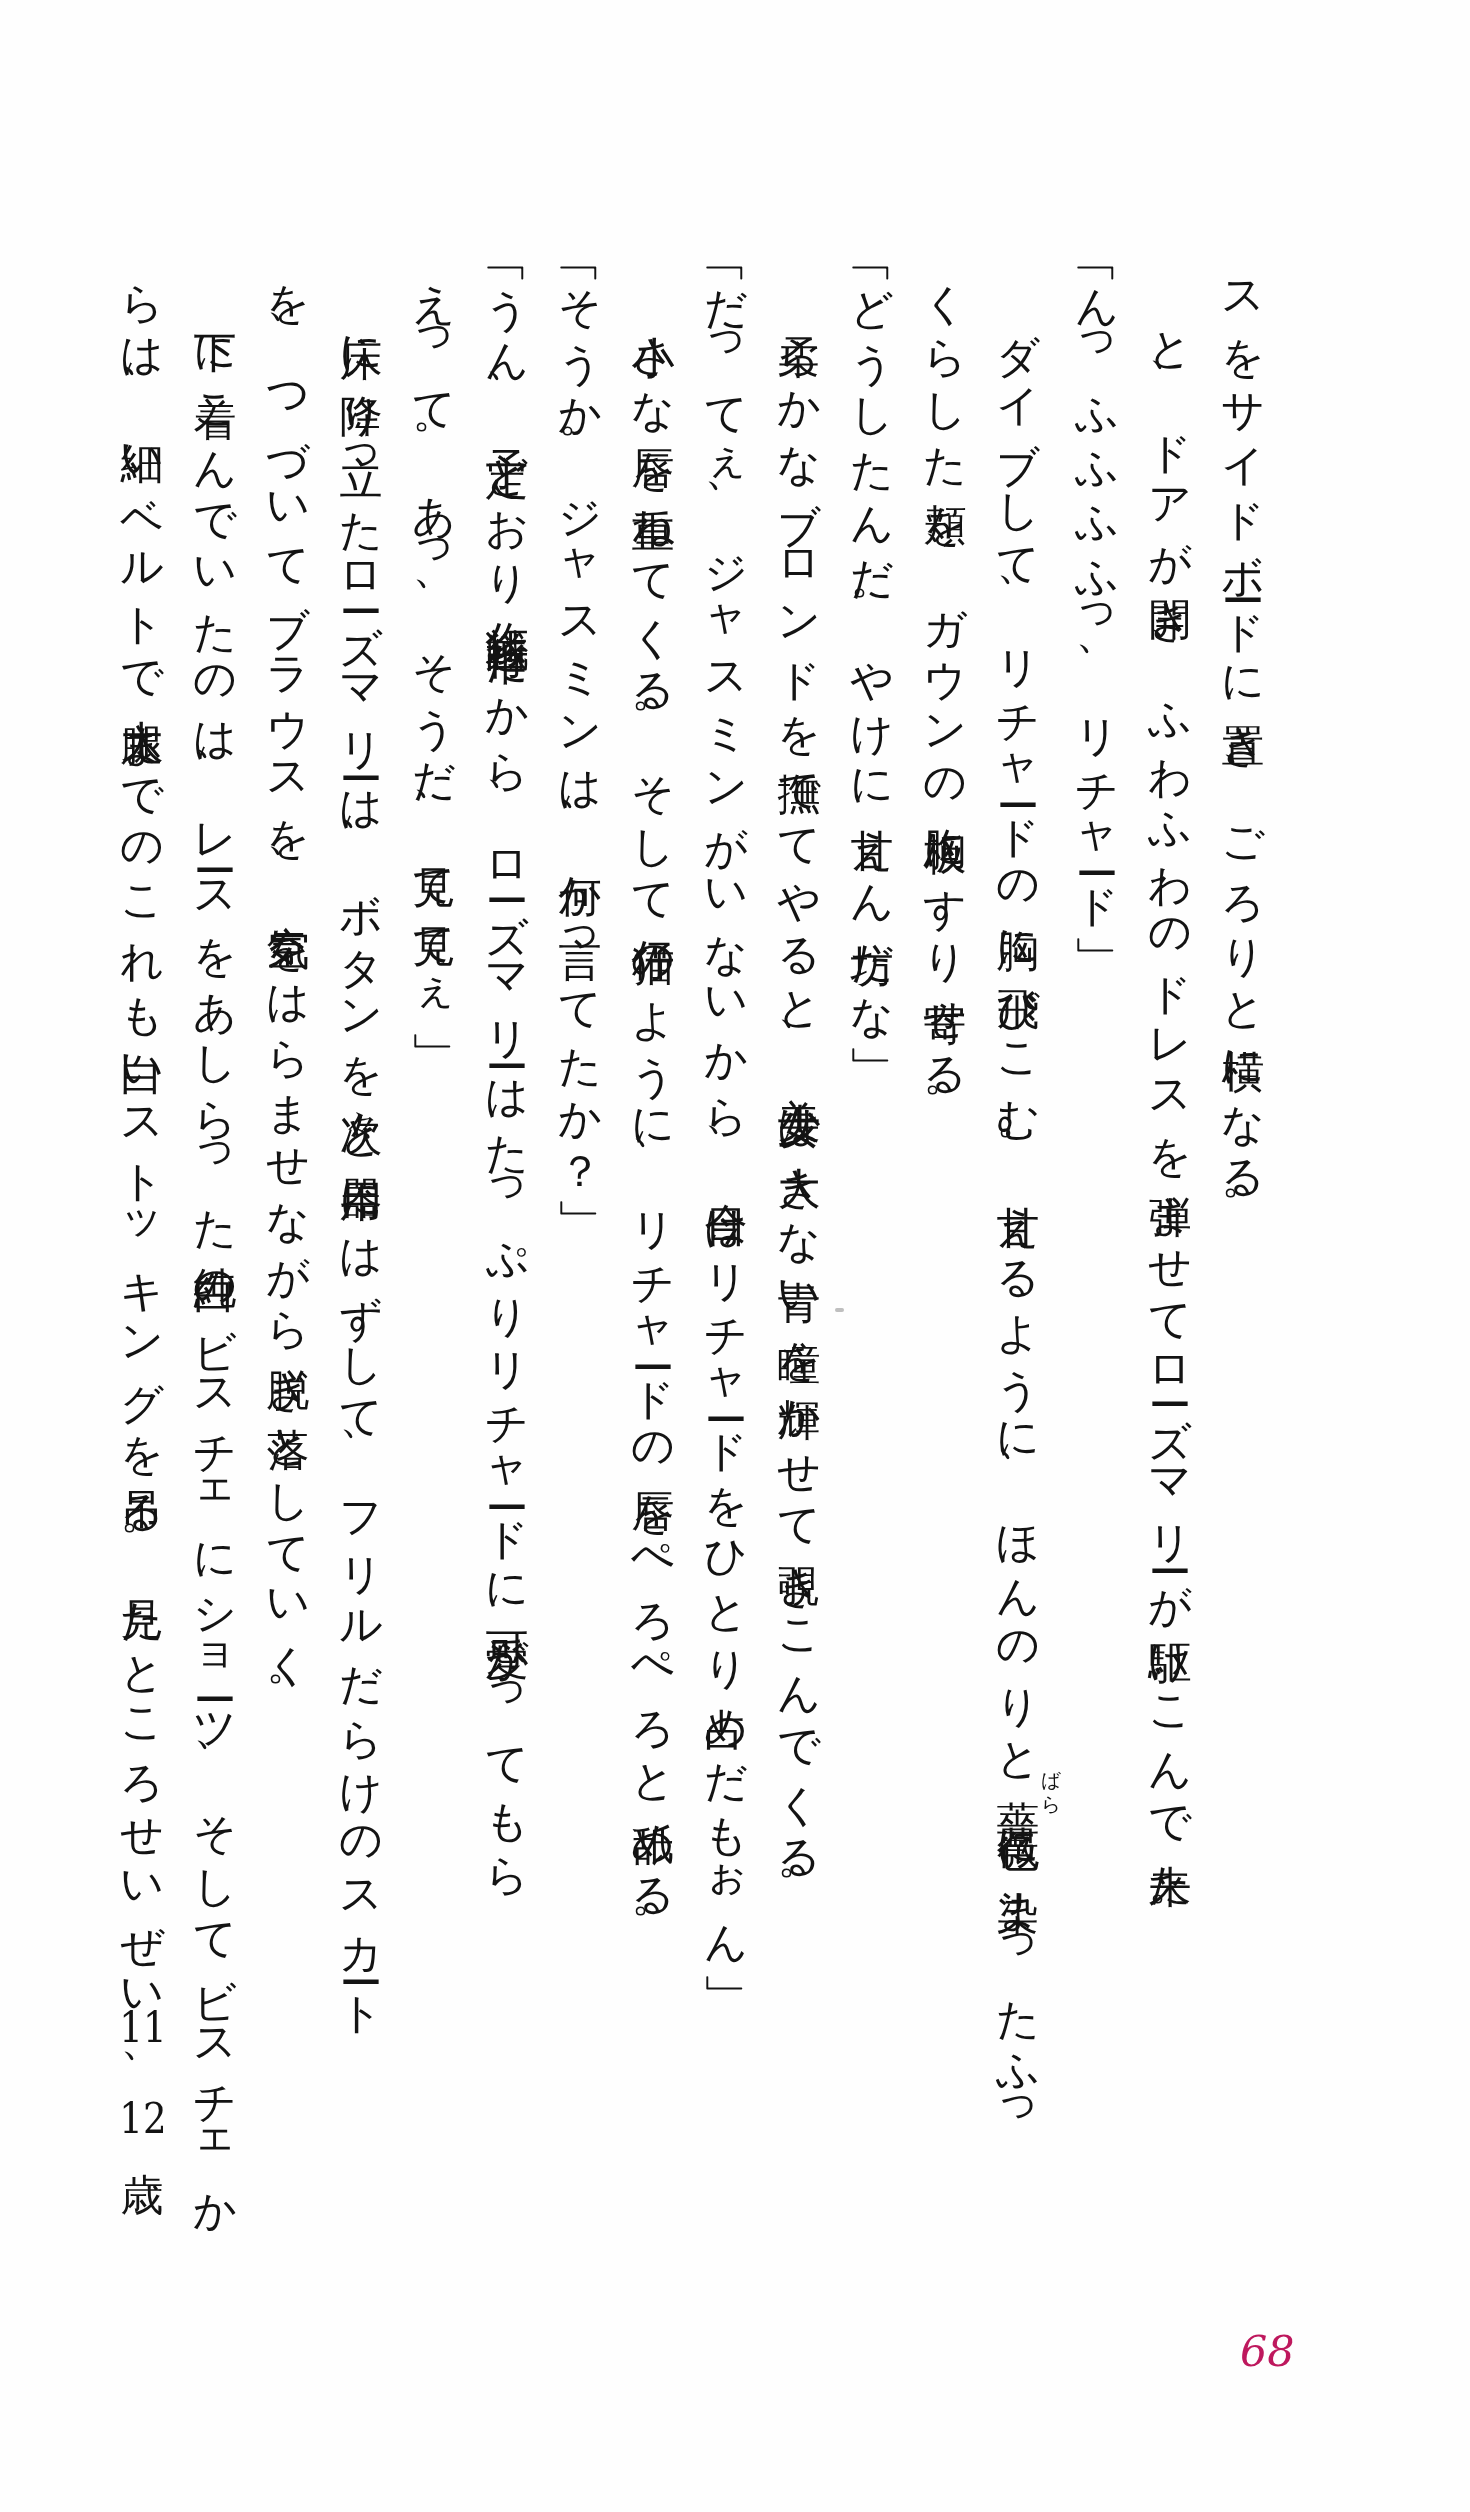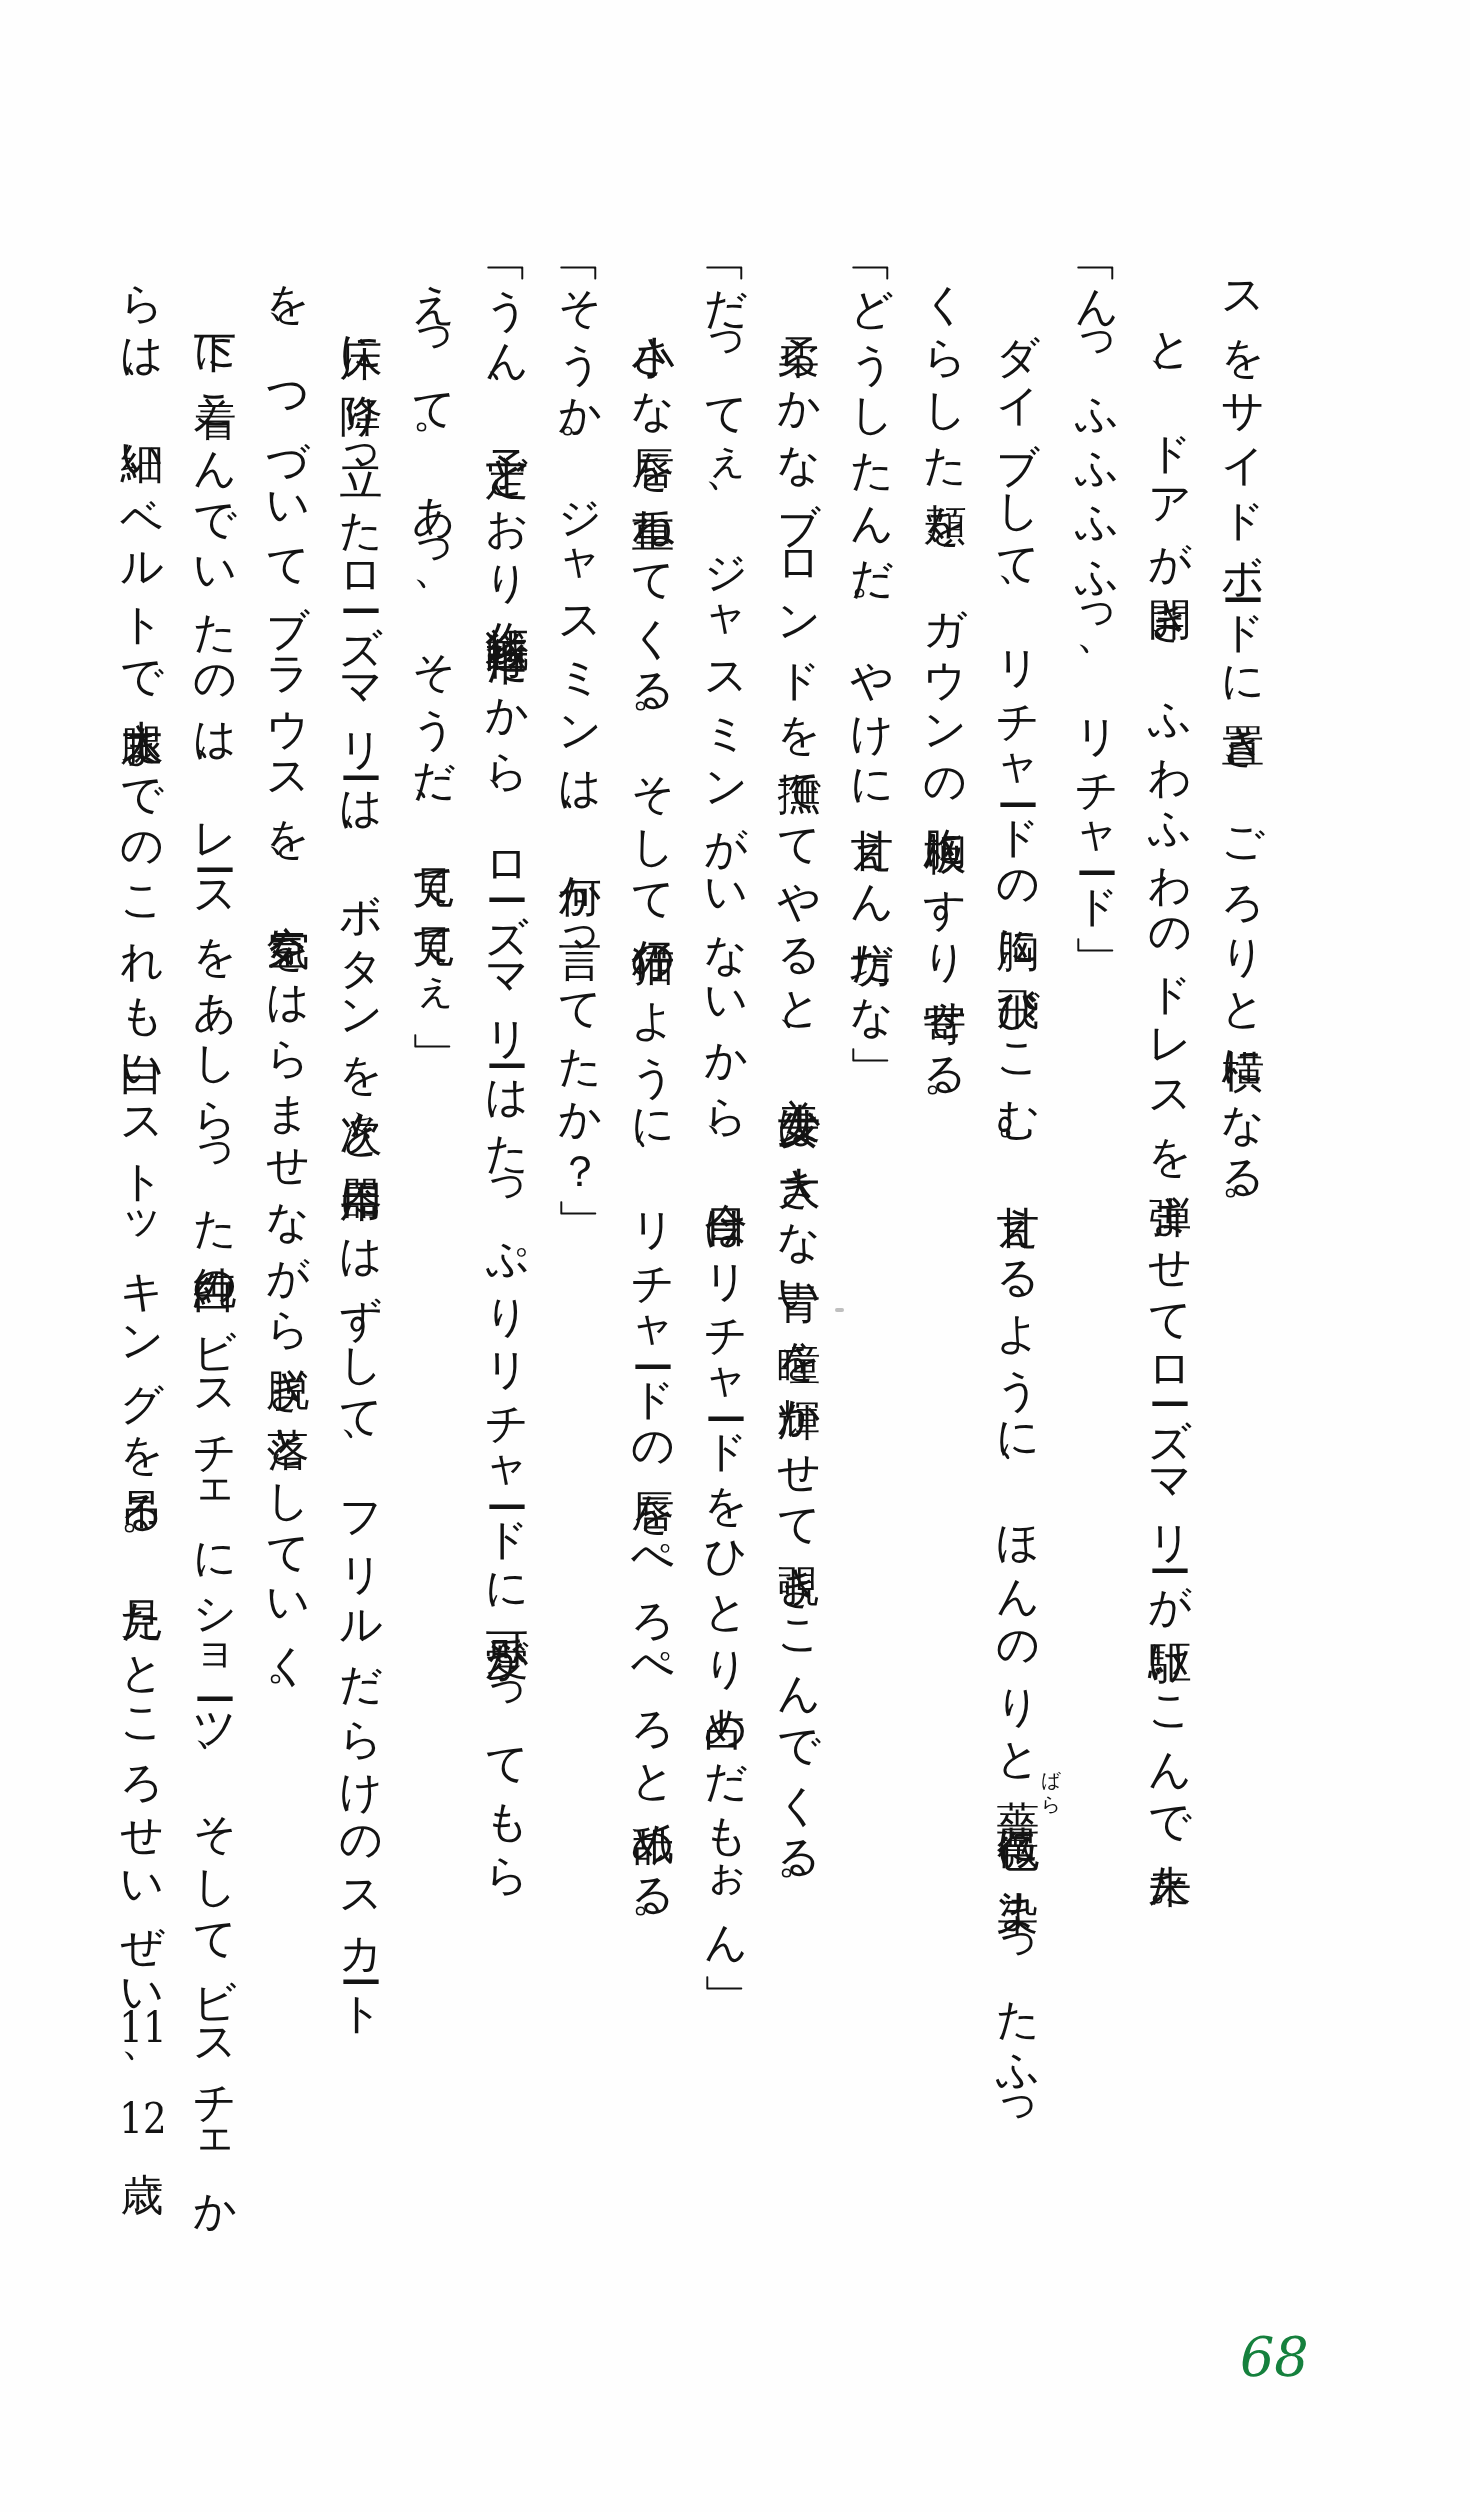--- a/index.html
+++ b/index.html
@@ -46,22 +46,22 @@
   }
   .tcy {
     text-combine-upright: all;  
   }
   .page-number {
     position: absolute;
     left: 1240px;
     top: 2326px;
     font-family: "DejaVu Serif", "Liberation Serif", serif;
     font-style: italic;
-    font-size: 54px;
-    color: #15803d;
+    font-size: 43px;
+    color: #be185d;
   }
   .speck {
     position: absolute;
     left: 835px;
     top: 1308px;
     width: 9.3px;
     height: 3.7px;
     background: #8a8a8a;
     border-radius: 1.9px;
     opacity: 0.55;

